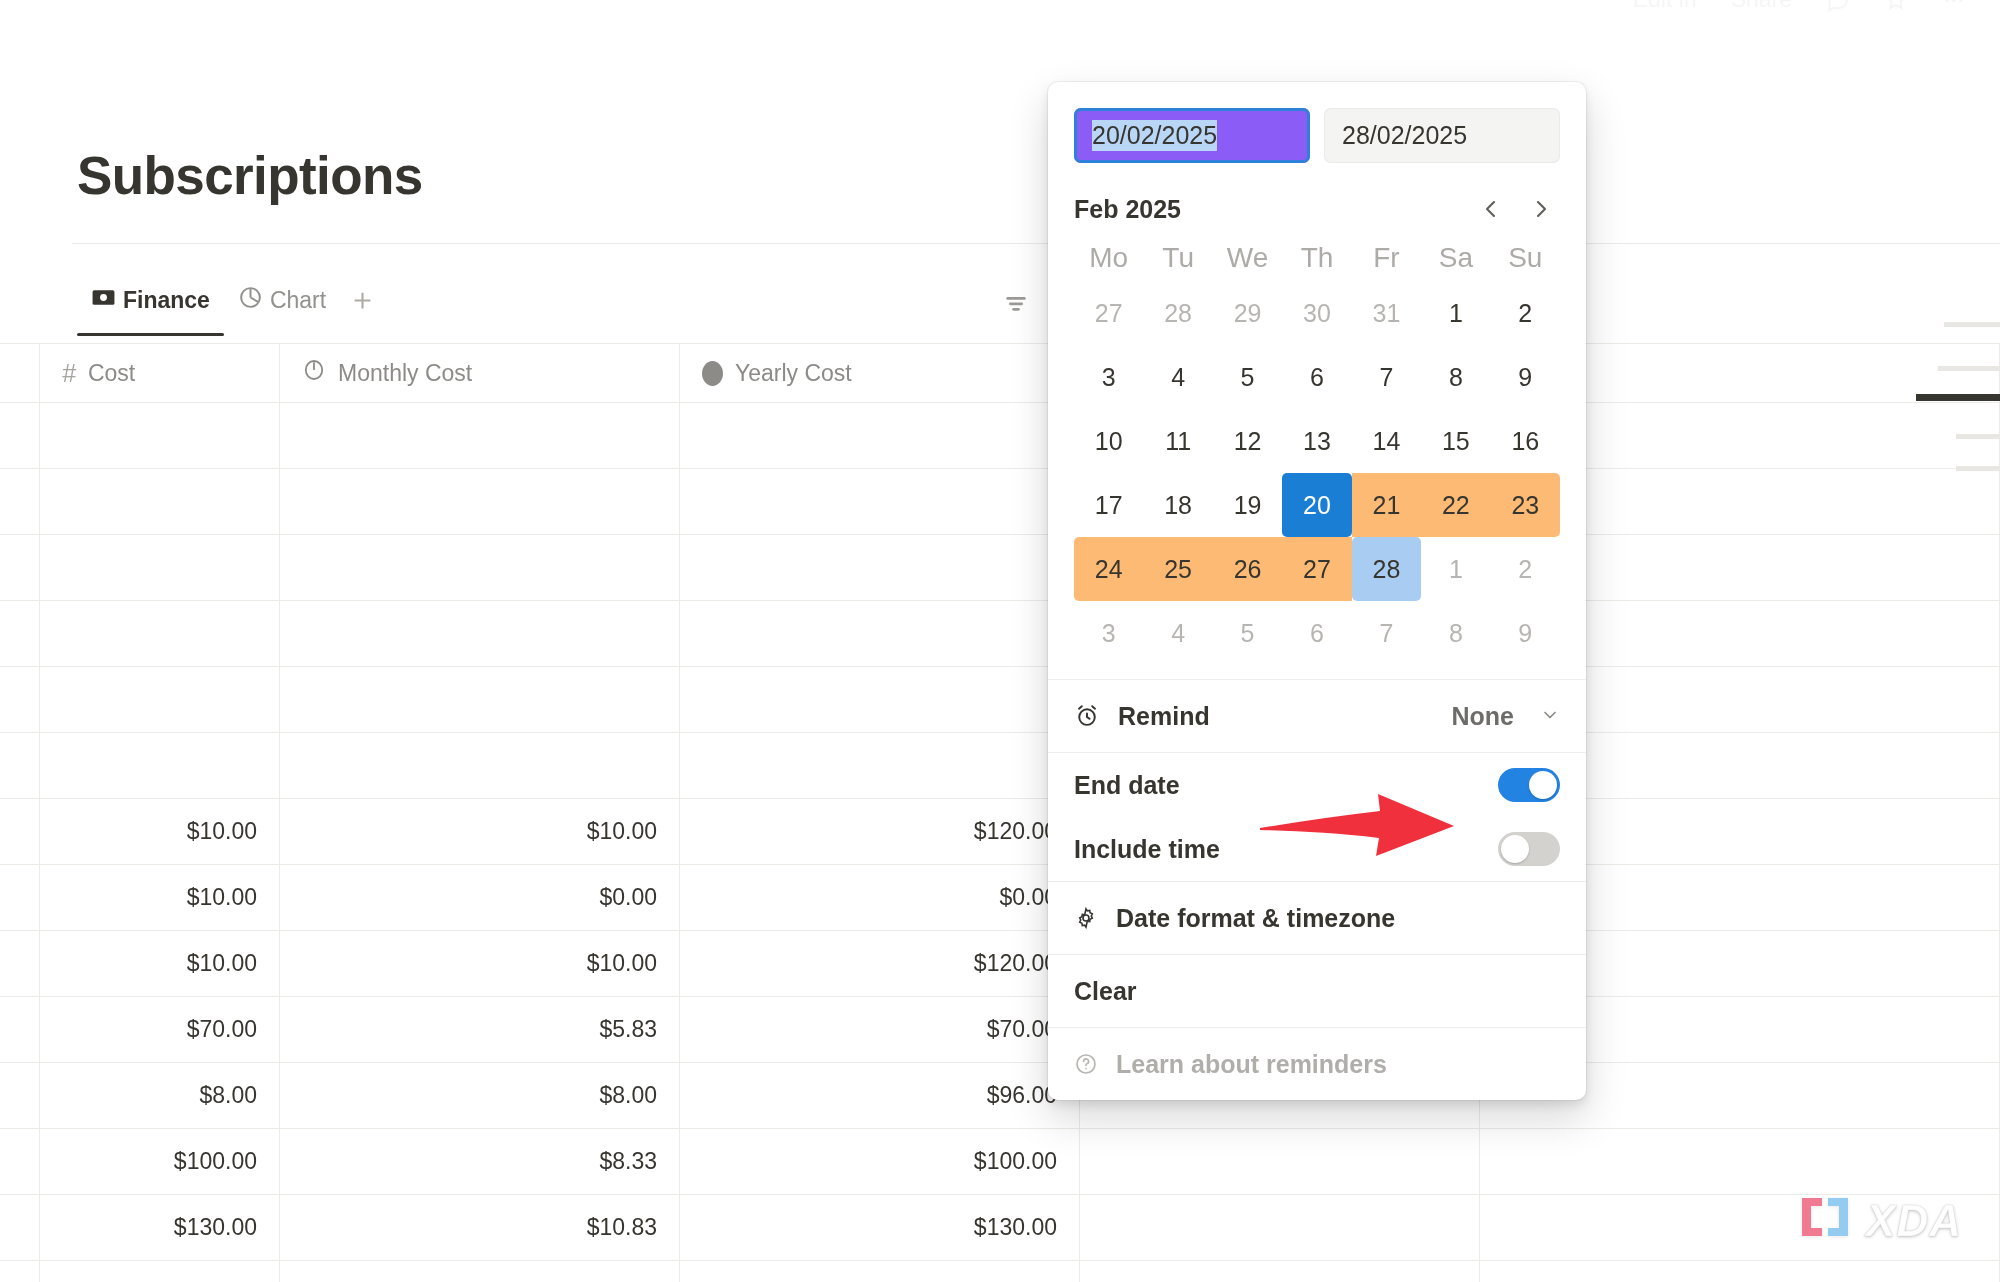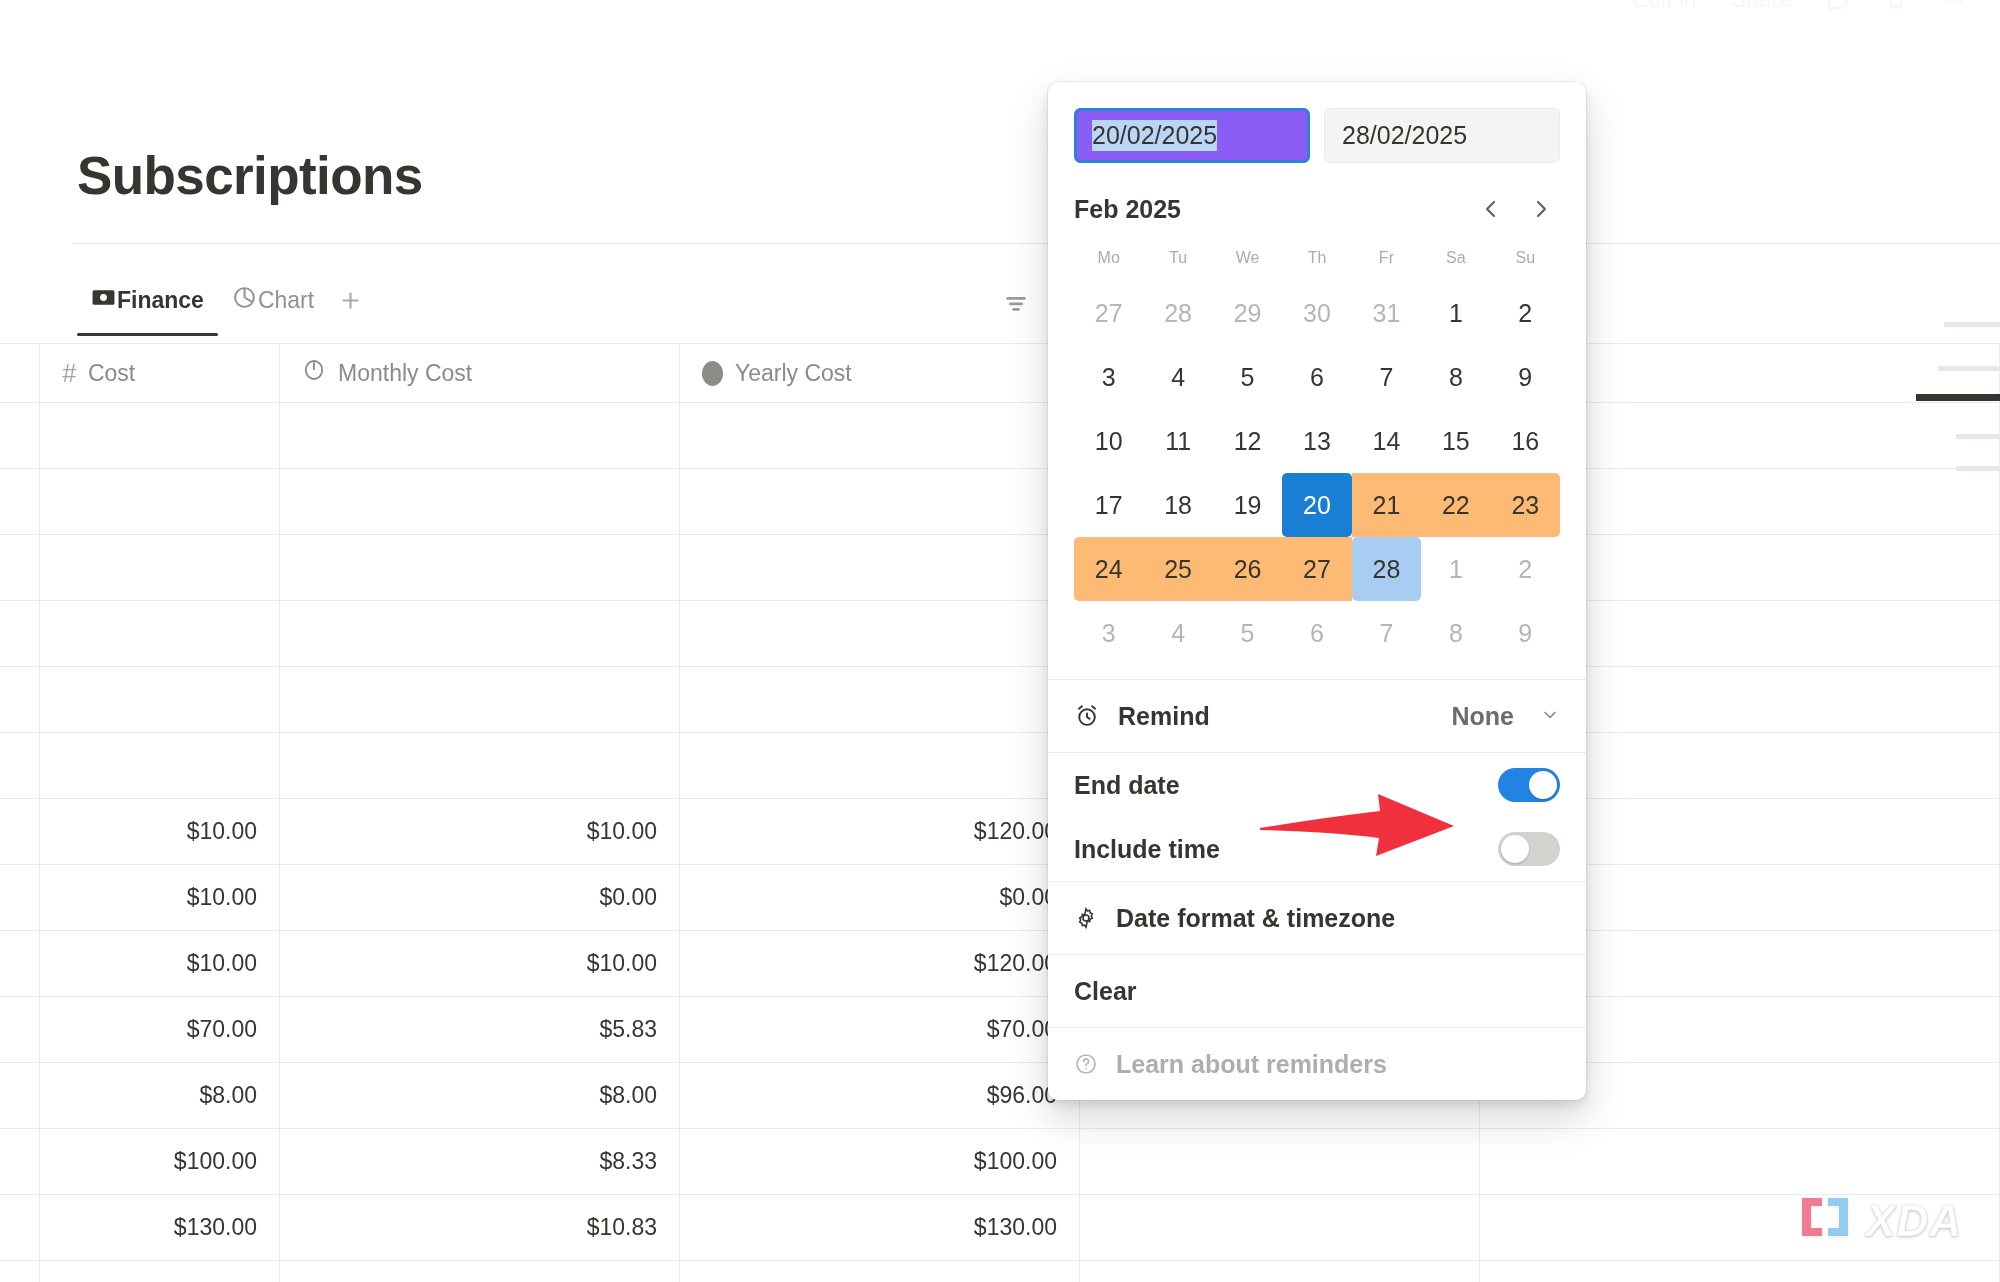--- a/index.html
+++ b/index.html
@@ -61,21 +61,21 @@
     left: 77px;
     top: 272px;
     display: flex;
     align-items: center;
     gap: 0;
     height: 56px;
   }
   .tab {
     display: flex;
     align-items: center;
-    gap: 1px;
+    gap: 7px;
     height: 56px;
     padding: 0 14px;
     font-size: 23px;
     color: #91918e;
     cursor: pointer;
     position: relative;
   }
   .tab.active { color: #37352f; font-weight: bold; }
   .tab.active::after {
     content: "";
@@ -224,21 +224,21 @@
     color: #5f5e5b;
   }
 
   .cal-grid {
     display: grid;
     grid-template-columns: repeat(7, 1fr);
   }
   .cal-dow {
     height: 46px;
     display: flex; align-items: center; justify-content: center;
-    font-size: 16px;
+    font-size: 28px;
     color: #acaba7;
   }
   .cal-cell {
     height: 64px;
     display: flex; align-items: center; justify-content: center;
     font-size: 25px;
     color: #37352f;
     cursor: pointer;
     position: relative;
   }

